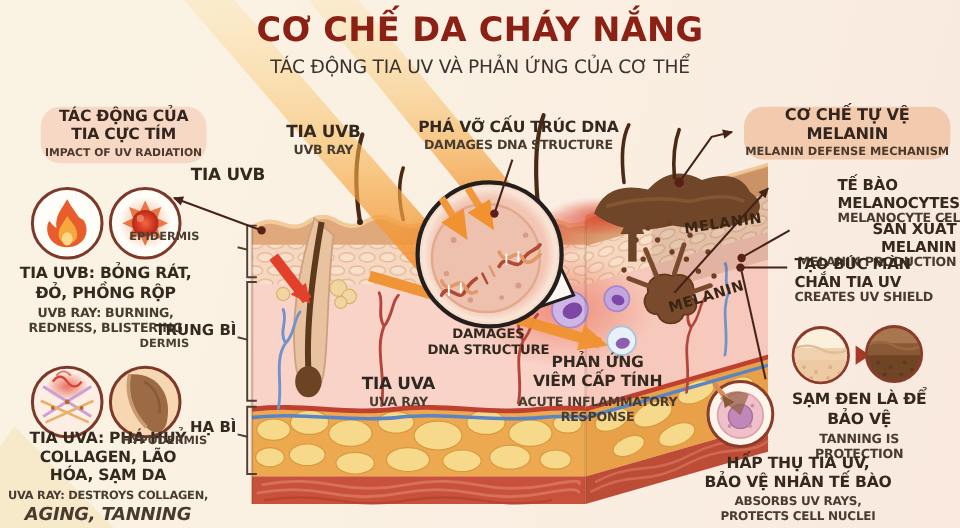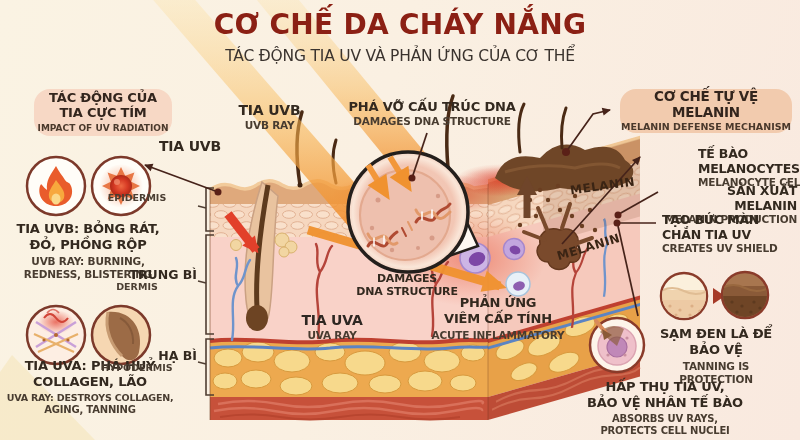--- a/index.html
+++ b/index.html
@@ -378,22 +378,23 @@
   <div class="cap" style="left:4px;top:221px;width:168px;">
     <div class="vi">TIA UVB: BỎNG RÁT,</div>
     <div class="vi">ĐỎ, PHỒNG RỘP</div>
     <div class="en gap">UVB RAY: BURNING,</div>
     <div class="en">REDNESS, BLISTERING</div>
   </div>
 
   <div class="cap" style="left:4px;top:358px;width:172px;">
     <div class="vi">TIA UVA: PHÁ HUỶ</div>
     <div class="vi">COLLAGEN, LÃO</div>
+    <div class="vi">HÓA, SẠM DA</div>
     <div class="en gap" style="font-size:9.5px;">UVA RAY: DESTROYS COLLAGEN,</div>
-    <div class="en" style="font-size:10px;">AGING, TANNING</div>
+    <div class="en" style="font-size:15px;font-style:italic;">AGING, TANNING</div>
   </div>
 
   <div class="layerlab" style="top:193px;">
     <div class="en">EPIDERMIS</div>
   </div>
   <div class="layerlab" style="top:268px;">
     <div class="vi">TRUNG BÌ</div>
     <div class="en">DERMIS</div>
   </div>
   <div class="layerlab" style="top:349px;">
@@ -419,20 +420,21 @@
   </div>
   <div class="cap" style="left:352px;top:272px;width:110px;">
     <div class="en" style="font-size:11px;color:#33291f;">DAMAGES</div>
     <div class="en" style="font-size:11px;color:#33291f;">DNA STRUCTURE</div>
   </div>
 
   <div class="cap" style="left:428px;top:295px;width:140px;">
     <div class="vi">PHẢN ỨNG</div>
     <div class="vi">VIÊM CẤP TÍNH</div>
     <div class="en gap">ACUTE INFLAMMATORY</div>
+    <div class="en">RESPONSE</div>
   </div>
 
   <div class="infobox" style="left:620px;top:89px;width:172px;height:44px;background:#f2cbae;">
     <div class="t" style="font-size:13.5px;">CƠ CHẾ TỰ VỆ MELANIN</div>
     <div class="s" style="font-size:9.5px;">MELANIN DEFENSE MECHANISM</div>
   </div>
 
   <div class="cap" style="left:698px;top:146px;width:135px;text-align:left;">
     <div class="vi" style="font-size:12.5px;">TẾ BÀO MELANOCYTES</div>
     <div class="en">MELANOCYTE CELLS</div>

